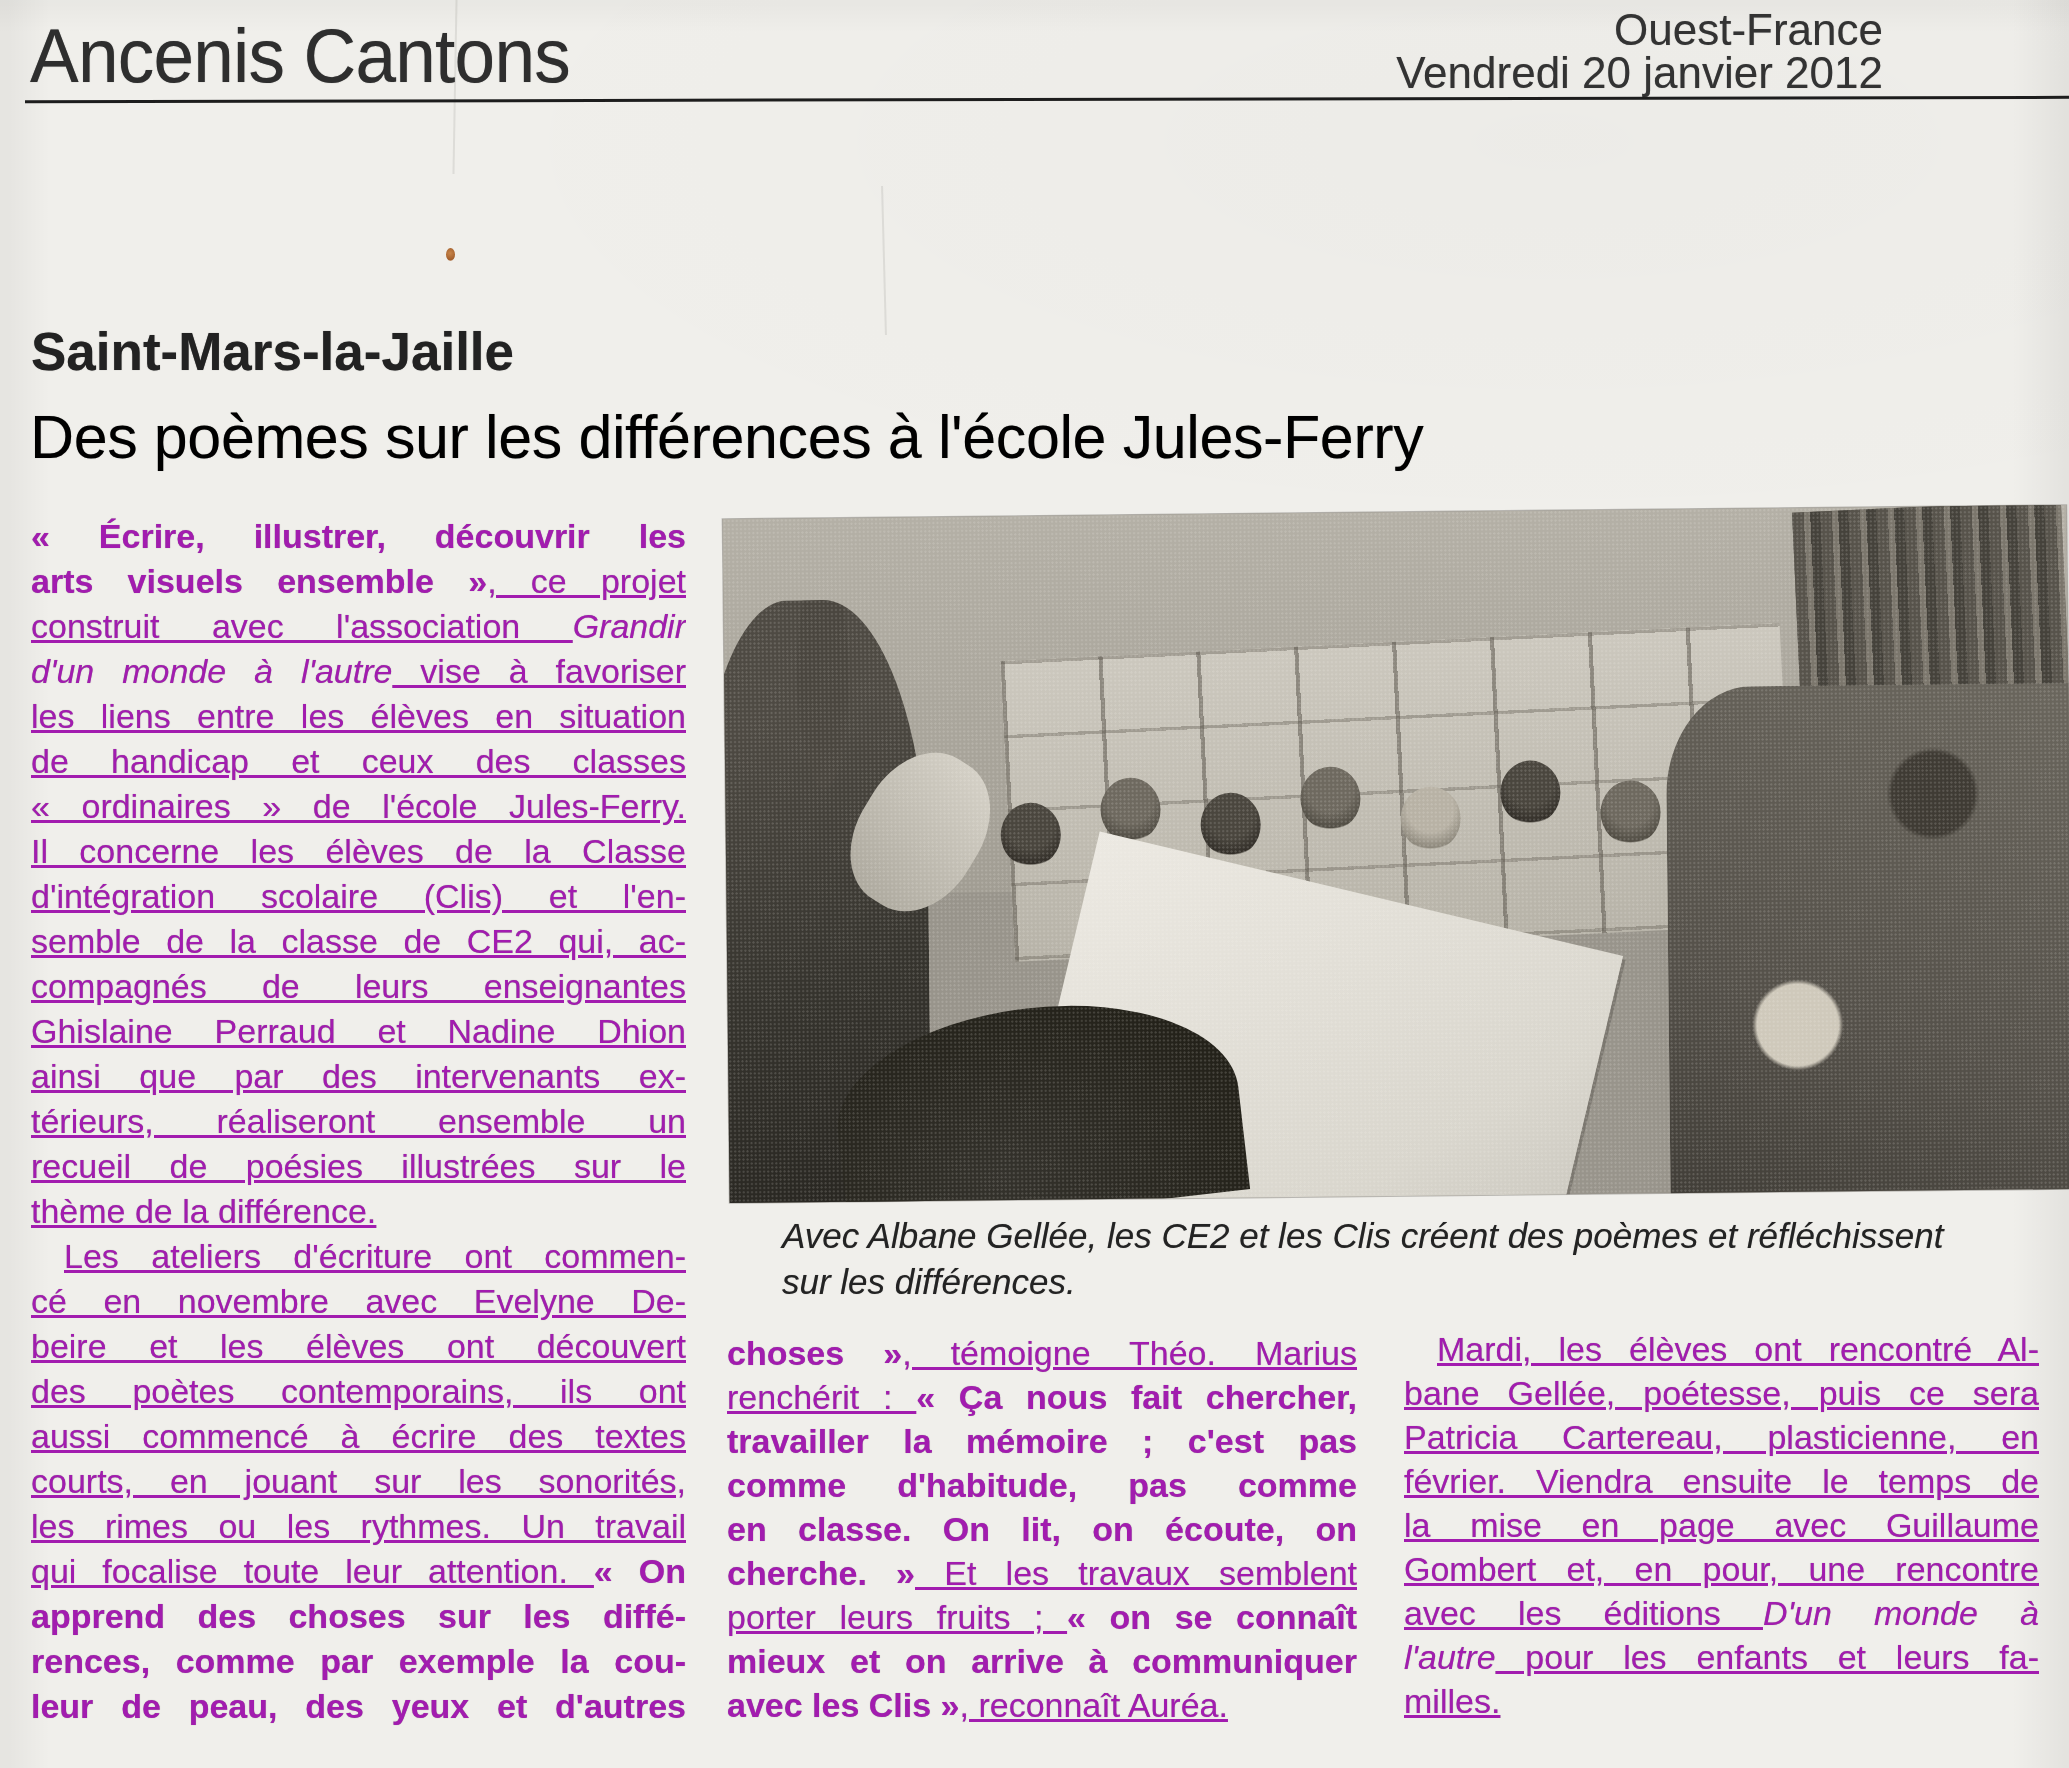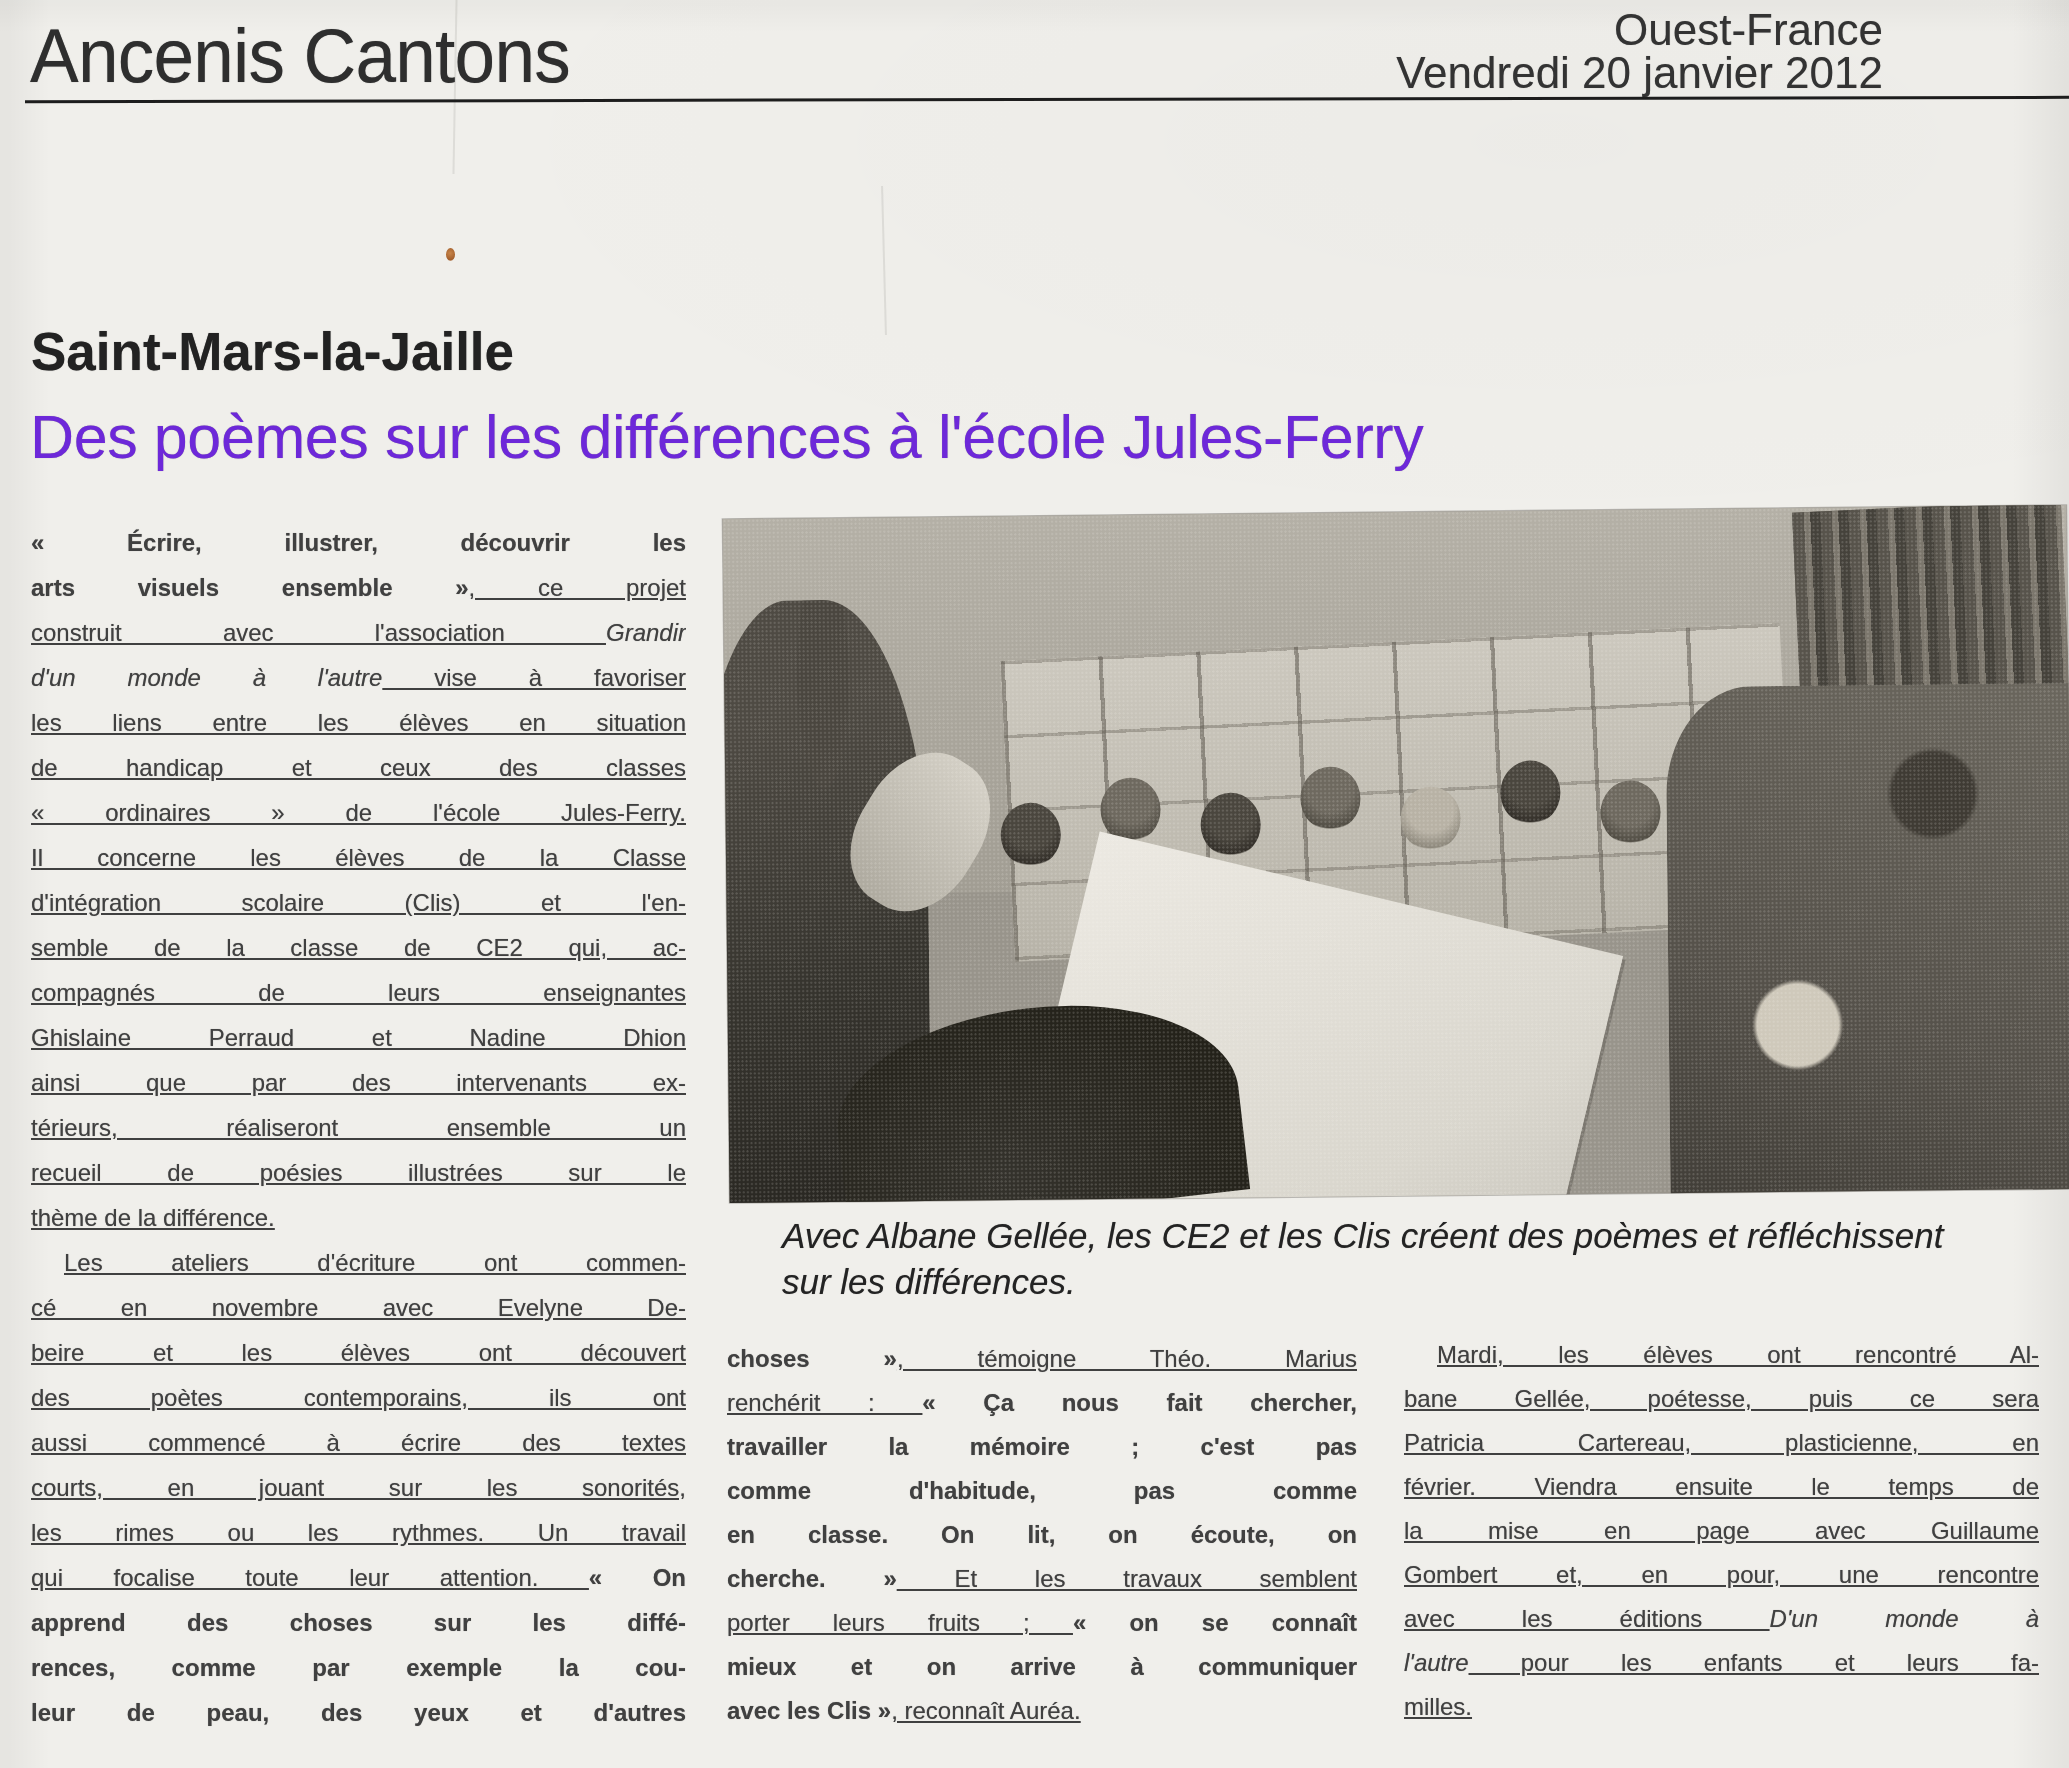--- a/index.html
+++ b/index.html
@@ -42,30 +42,29 @@
     background:#1d1d1d;transform:rotate(-0.12deg);
   }
 
   .locality{
     position:absolute;left:31px;top:321px;
     font-size:53px;font-weight:bold;color:#222;
     text-shadow:0 0 0.8px rgba(30,30,30,0.6);
   }
   .headline{
     position:absolute;left:30px;top:402px;
-    font-size:61px;font-weight:400;color:#6d28d9;
+    font-size:61px;font-weight:400;color:#000000;
     letter-spacing:-0.4px;white-space:nowrap;
     text-shadow:0 0 0.8px rgba(40,40,40,0.45);
   }
 
   .colblock{
     position:absolute;
-    font-size:24px;line-height:45px;color:#404040;
+    font-size:34px;line-height:45px;color:#a21caf;
     text-shadow:0 0 0.8px rgba(30,30,30,0.45);
-    margin-top:6px;
   }
   .col-1{left:31px;top:514px;width:655px;}
   .col-2{left:727px;top:1331px;width:630px;line-height:44px;}
   .col-3{left:1404px;top:1327px;width:635px;line-height:44px;}
   .tline{text-align:justify;text-align-last:justify;overflow:hidden;white-space:nowrap;}
   .tline.noj{text-align-last:left;}
   .tline.ind{padding-left:33px;}
   .seg-r{font-weight:400;font-style:normal;text-decoration:underline;}
   .seg-b{font-weight:bold;font-style:normal;}
   .seg-i{font-style:italic;}

